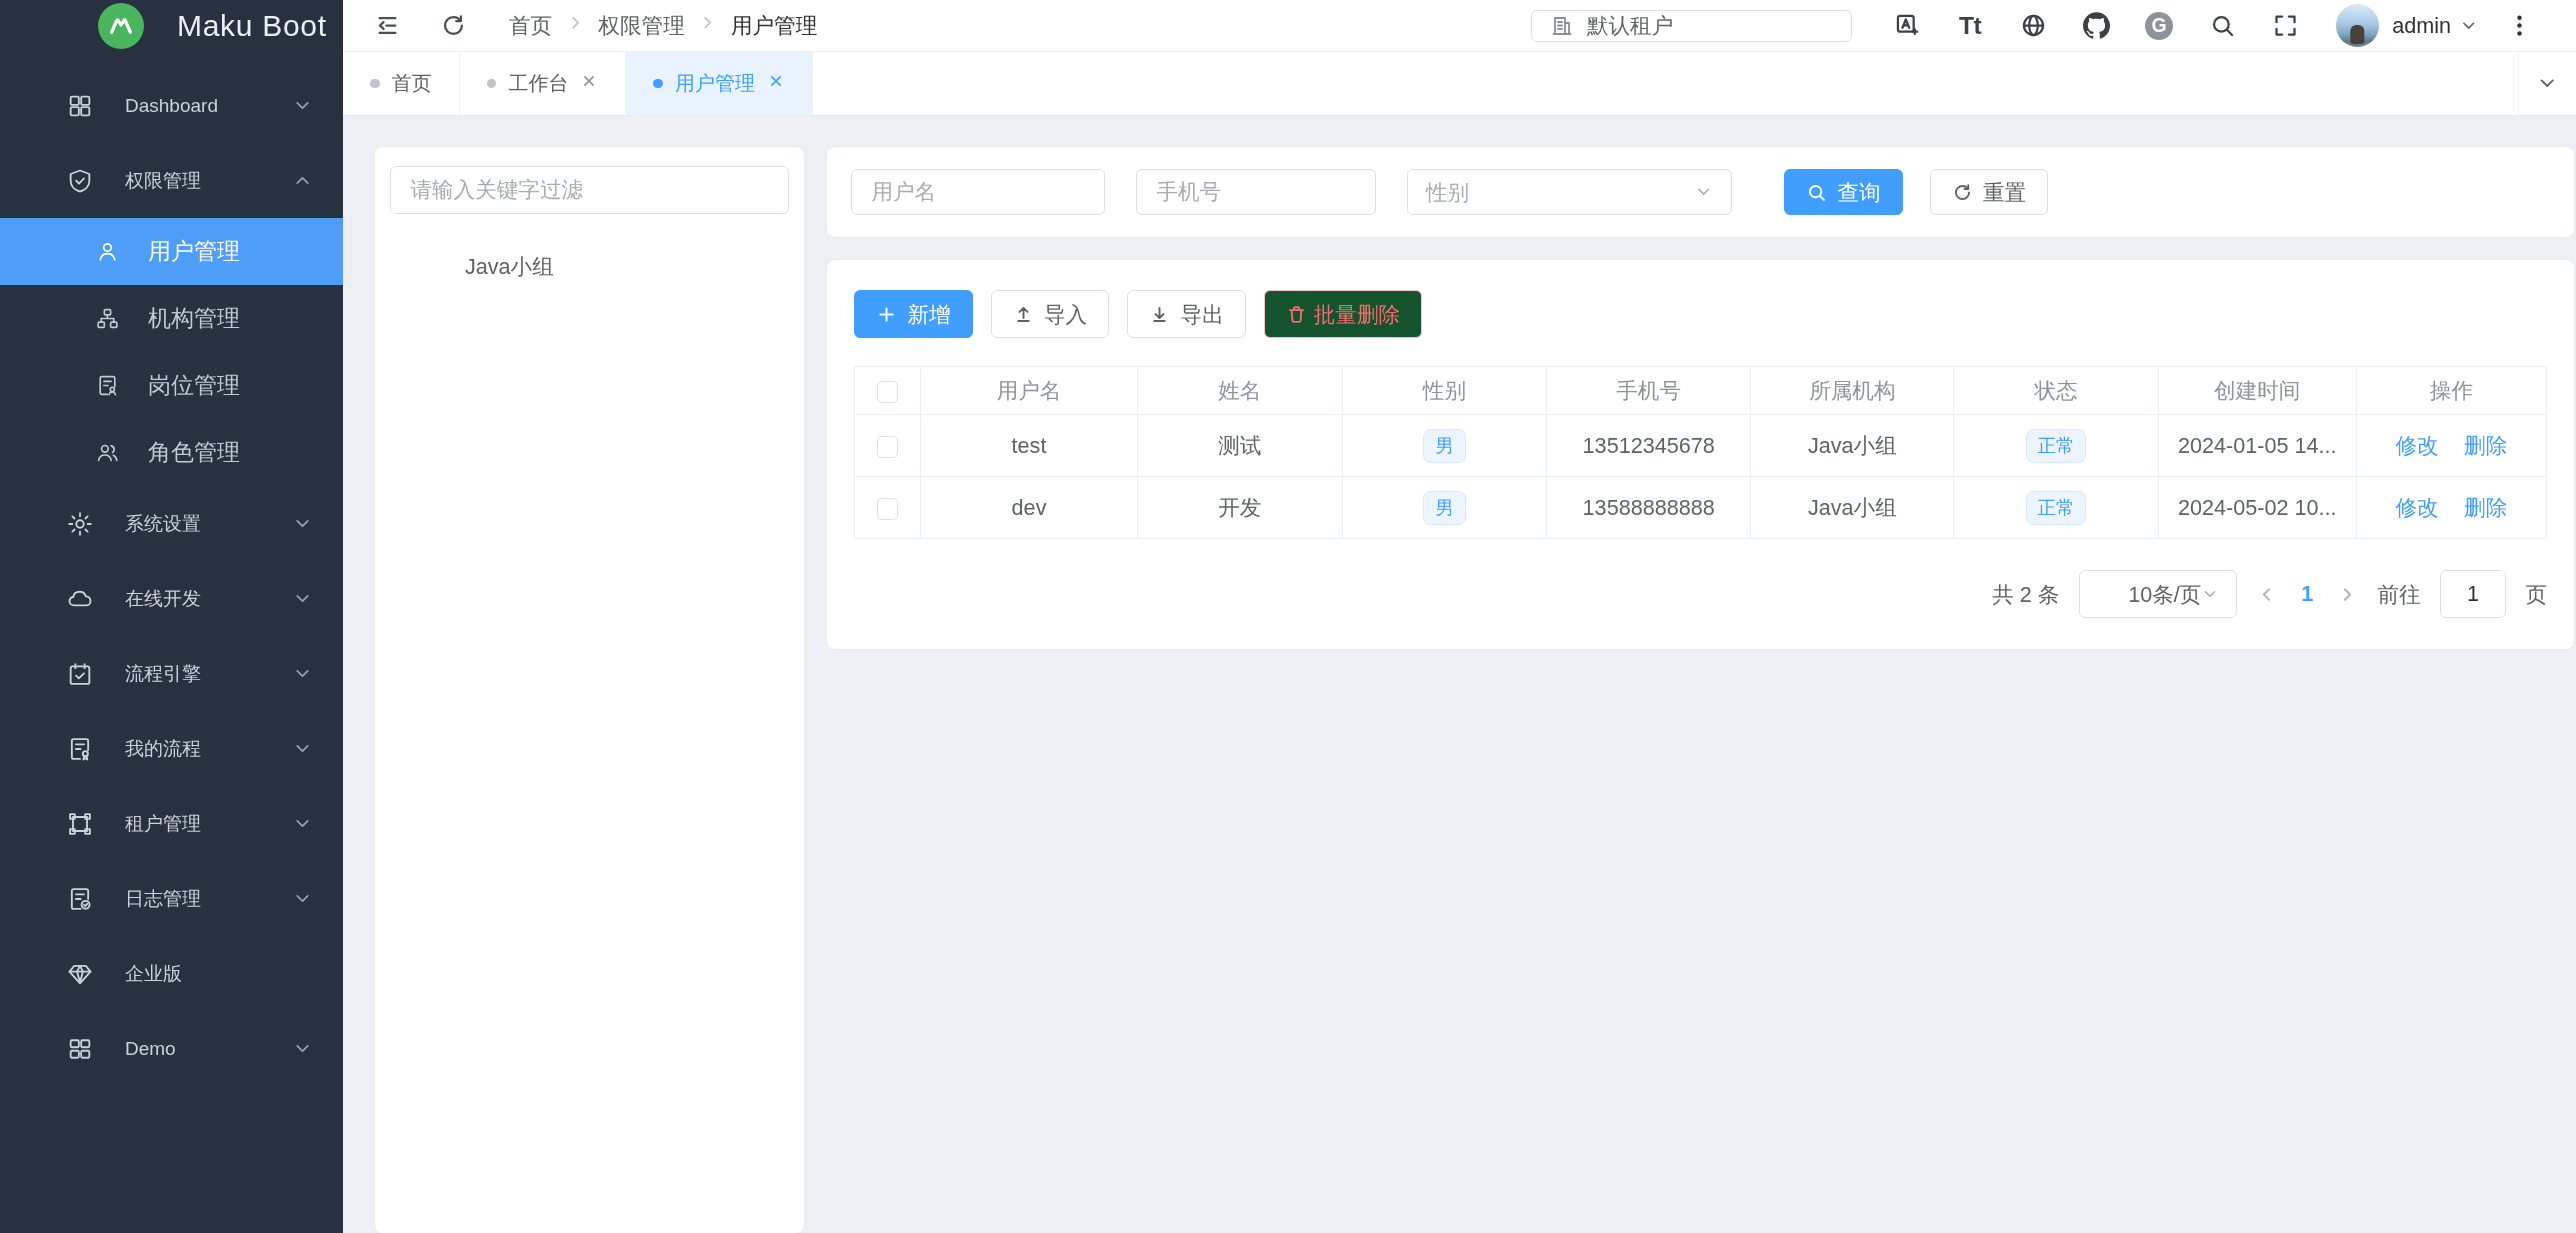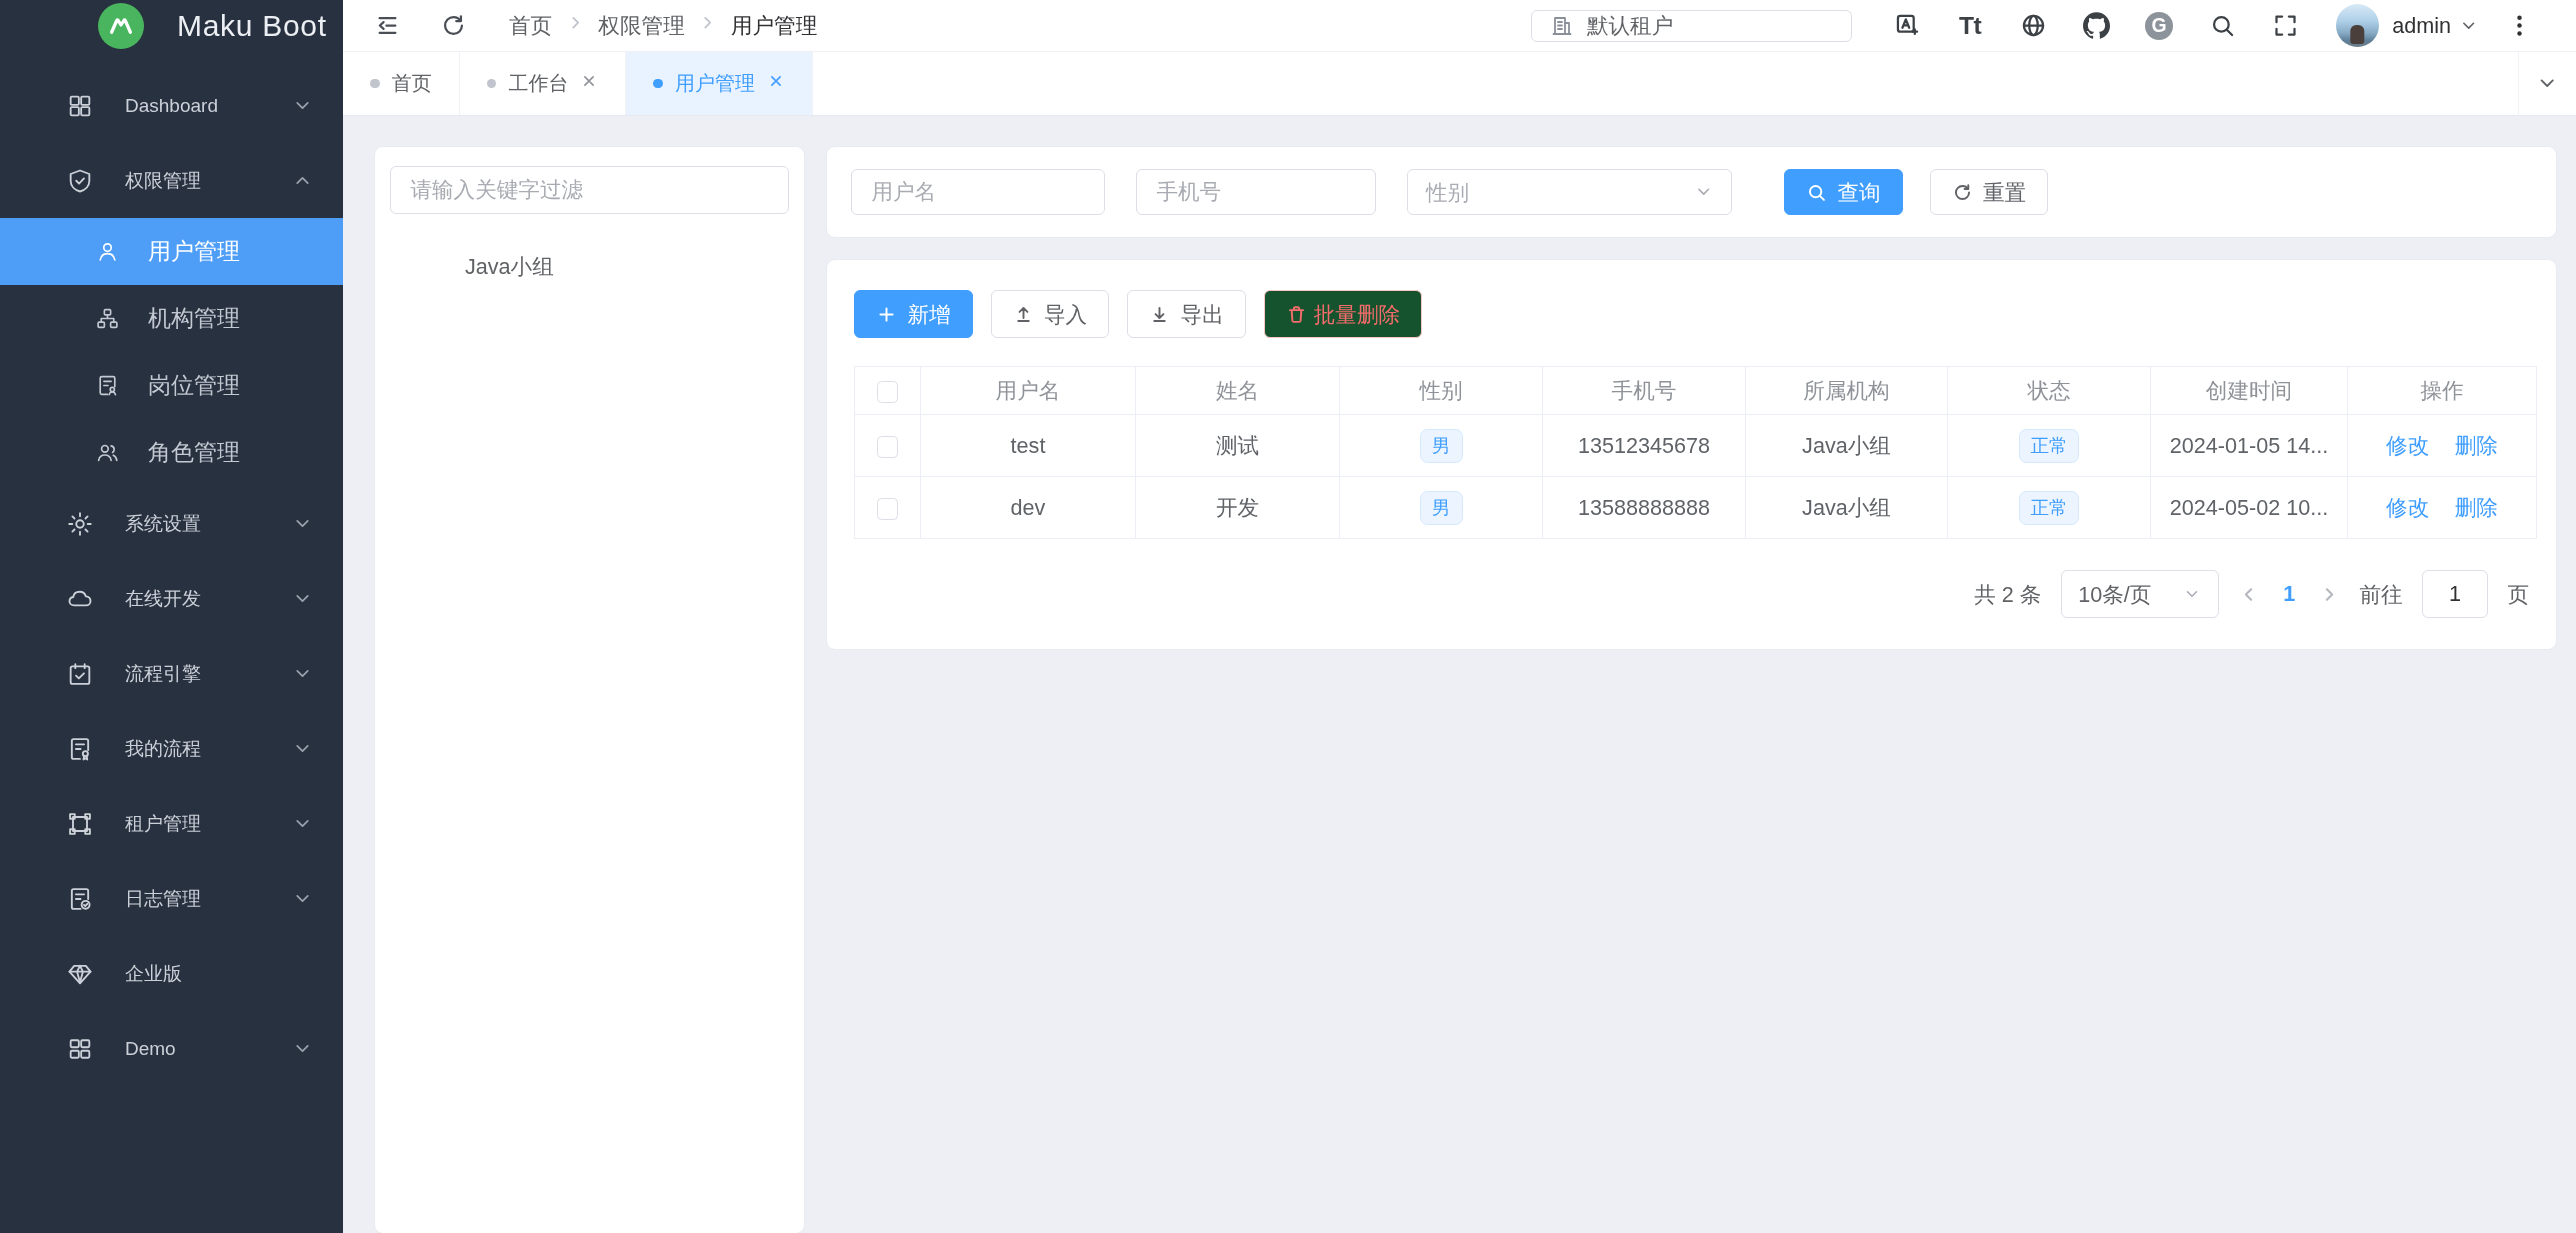--- a/index.html
+++ b/index.html
@@ -57,21 +57,21 @@
   .tab { display: flex; align-items: center; padding: 0 27px; border-right: 0.7px solid #f0f2f5; font-size: 20px; color: #606266; cursor: pointer; gap: 12px; }
   .tab .dot { width: 9.7px; height: 9.7px; border-radius: 50%; background: #c0c4cc; }
   .tab .close svg { width: 18px; height: 18px; stroke: #909399; fill: none; stroke-width: 2.2; stroke-linecap: round; }
   .tab.active { background: #e9f3ff; color: #409eff; }
   .tab.active .dot { background: #409eff; }
   .tab.active .close svg { stroke: #409eff; }
   .tab-actions { margin-left: auto; width: 58px; border-left: 0.7px solid #f0f2f5; display: flex; align-items: center; justify-content: center; cursor: pointer; }
   .tab-actions svg { width: 22.4px; height: 22.4px; stroke: #5f6368; fill: none; stroke-width: 2; stroke-linecap: round; stroke-linejoin: round; }
 
   
-  .content { flex: 1; display: flex; gap: 21px; padding: 30px 19px 0 31px; background: #edeff4; min-height: 0; }
+  .content { flex: 1; display: flex; gap: 21px; padding: 30px 1px 0 31px; background: #edeff4; min-height: 0; }
   .card { background: #fff; border: 0.7px solid #e8ebf0; border-radius: 9px; }
 
   .tree-card { width: 431px; min-width: 431px; padding: 19.4px 15px; height: 100%; }
   .tree-filter { width: 100%; height: 48px; border: 0.7px solid #dcdfe6; border-radius: 6px; font-size: 21.6px; padding: 0 19.4px; color: #303133; outline: none; font-family: inherit; }
   .tree-filter::placeholder { color: #a8abb2; }
   .tree { margin-top: 33px; font-size: 21.6px; color: #606266; }
   .tree-node { display: flex; align-items: center; height: 42px; cursor: pointer; padding-left: 9px; gap: 12px; }
   .tree-node .caret svg { width: 15px; height: 15px; fill: #97a0aa; stroke: none; }
   .tree-child { height: 39px; display: flex; align-items: center; padding-left: 75px; cursor: pointer; }
 
@@ -98,21 +98,21 @@
   table { width: 100%; border-collapse: collapse; margin-top: 28px; table-layout: fixed; }
   th, td { border: 0.7px solid #ebeef5; text-align: center; font-weight: normal; }
   thead th { height: 48px; color: #8f9399; font-size: 21.6px; }
   tbody td { height: 62px; color: #5f6368; font-size: 21.6px; }
   .checkbox { width: 21.6px; height: 21.6px; border: 0.7px solid #dcdfe6; border-radius: 4.5px; background: #fff; display: inline-block; vertical-align: middle; cursor: pointer; }
   .tag { display: inline-flex; align-items: center; justify-content: center; height: 34px; min-width: 43px; padding: 0 10.4px; background: #ecf5ff; border: 0.7px solid #d5e9fd; border-radius: 7.5px; color: #409eff; font-size: 18.6px; }
   .link { color: #409eff; cursor: pointer; font-size: 21.6px; }
   .link + .link { margin-left: 19.4px; }
 
   .pagination { display: flex; align-items: center; justify-content: flex-end; margin-top: 31px; gap: 19.4px; font-size: 21.6px; color: #606266; }
-  .page-size { width: 158px; height: 48px; border: 0.7px solid #dcdfe6; border-radius: 6px; display: flex; align-items: center; justify-content: space-between; padding: 0 16.4px; cursor: pointer; }
+  .page-size { width: 158px; height: 48px; border: 0.7px solid #dcdfe6; border-radius: 6px; display: flex; align-items: center; justify-content: flex-end; padding: 0 16.4px; cursor: pointer; }
   .page-size svg { width: 18px; height: 18px; stroke: #a8abb2; fill: none; stroke-width: 2; stroke-linecap: round; stroke-linejoin: round; }
   .page-arrow { background: none; border: none; cursor: pointer; display: flex; }
   .page-arrow svg { width: 21px; height: 21px; stroke: #b4b7bd; fill: none; stroke-width: 2.4; stroke-linecap: round; stroke-linejoin: round; }
   .page-num { color: #409eff; font-weight: 600; padding: 0 4.5px; cursor: pointer; }
   .goto-input { width: 66px; height: 48px; border: 0.7px solid #dcdfe6; border-radius: 6px; text-align: center; font-size: 21.6px; color: #303133; outline: none; font-family: inherit; }
 </style>
 </head>
 <body>
 
 <div class="app">

